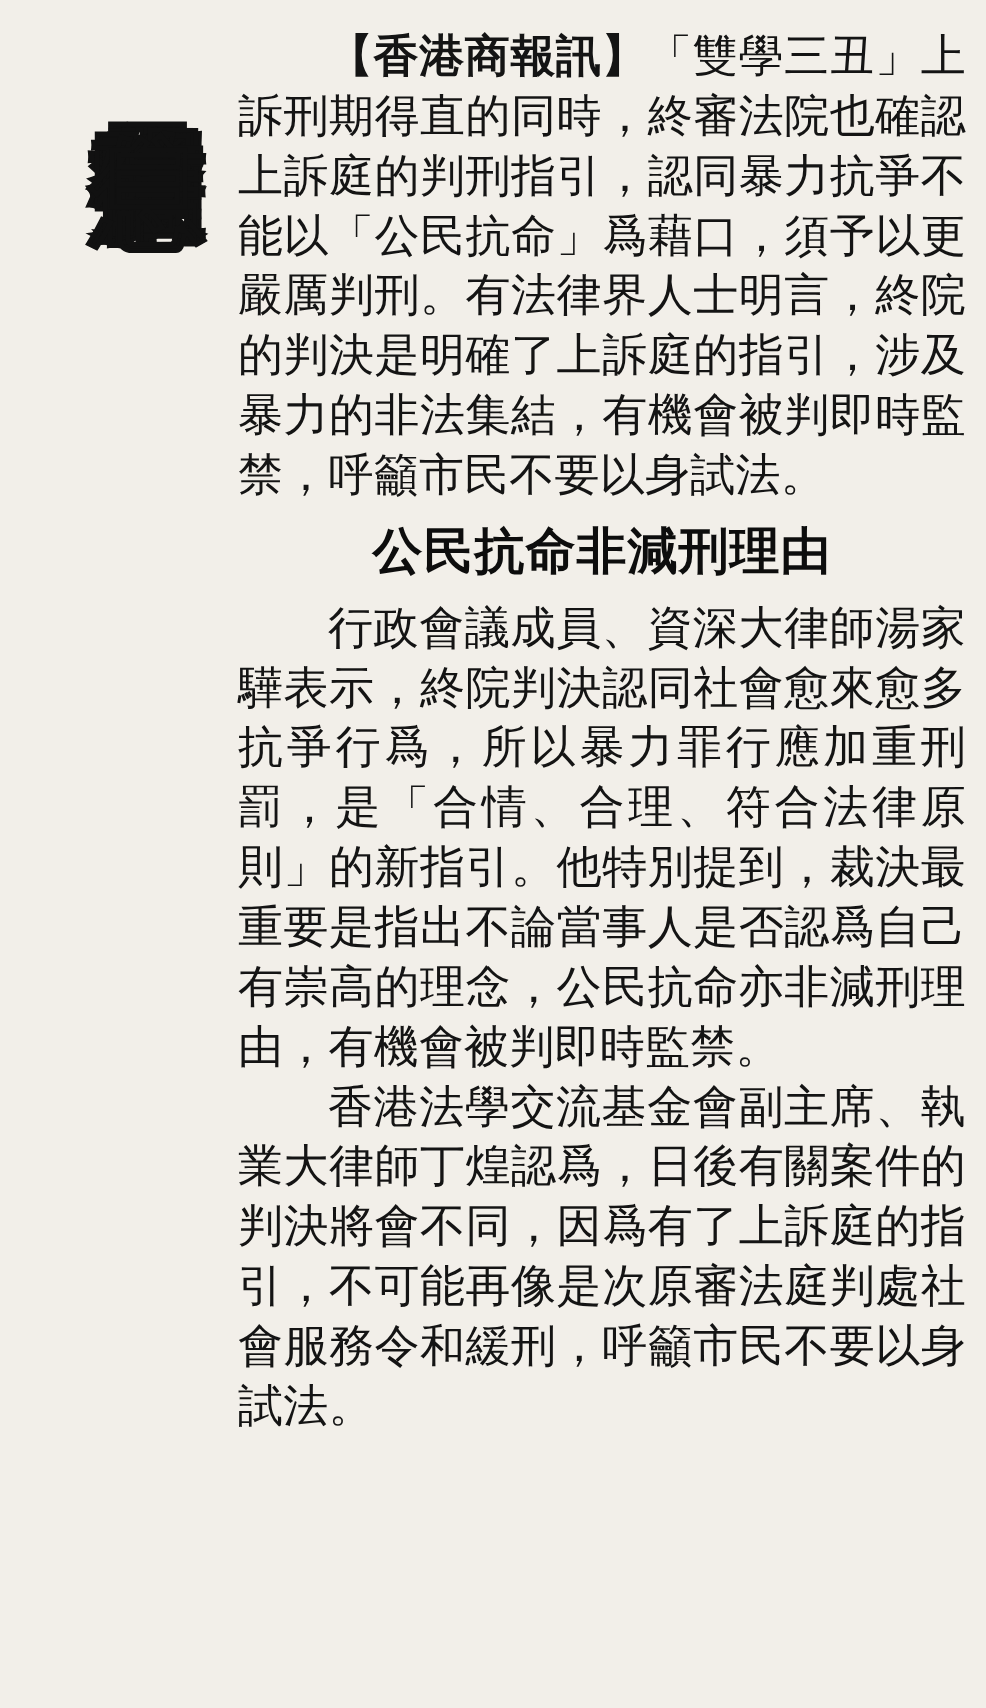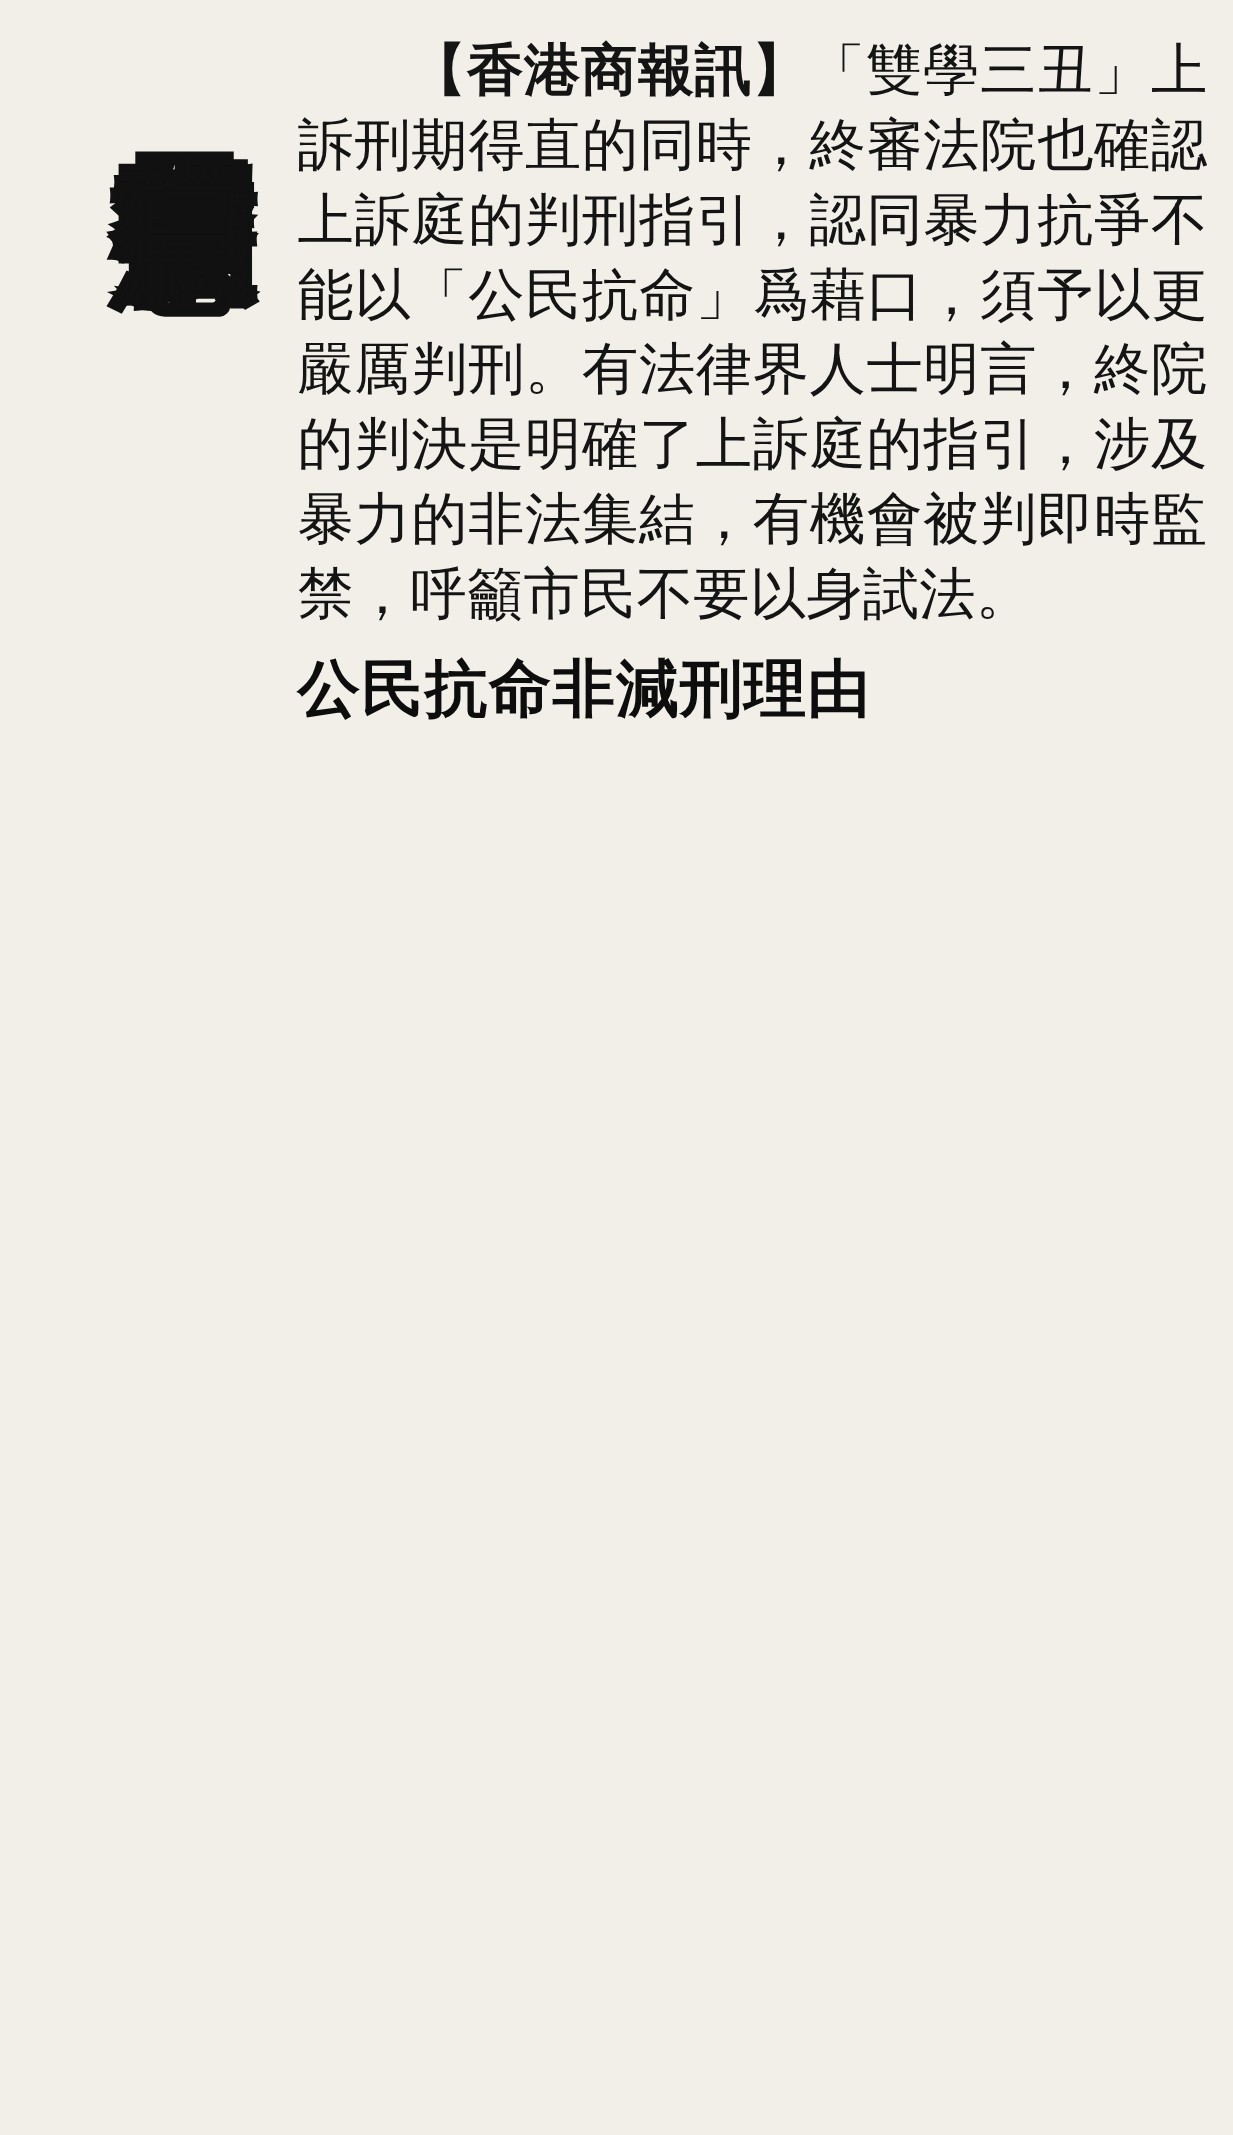--- a/index.html
+++ b/index.html
@@ -63,35 +63,37 @@
   }
   .lead-source {
     font-weight: 700;
   }
   .subhead {
     font-family: "DejaVu Sans", "Liberation Sans", sans-serif;
     font-weight: 700;
     font-size: 50px;
     line-height: 1.3;
     color: #0d0d0d;
-    text-align: left;
+    text-align: center;
     margin: 14px 0 14px 0;
     letter-spacing: 0.02em;
   }
 </style>
 </head>
 <body>
 
 <div class="page">
 
   <div class="headline">各界指判決發明確信息</div>
 
   <div class="body-col">
 
     <p class="para indent"><span class="lead-source">【香港商報訊】</span><span>「雙學三丑」上訴刑期得直的同時，終審法院也確認上訴庭的判刑指引，認同暴力抗爭不能以「公民抗命」爲藉口，須予以更嚴厲判刑。有法律界人士明言，終院的判決是明確了上訴庭的指引，涉及暴力的非法集結，有機會被判即時監禁，呼籲市民不要以身試法。</span></p>
 
 
     <h2 class="subhead">公民抗命非減刑理由</h2>
 
+    <p class="para indent">行政會議成員、資深大律師湯家驊表示，終院判決認同社會愈來愈多抗爭行爲，所以暴力罪行應加重刑罰，是「合情、合理、符合法律原則」的新指引。他特別提到，裁決最重要是指出不論當事人是否認爲自己有崇高的理念，公民抗命亦非減刑理由，有機會被判即時監禁。</p>
 
+    <p class="para indent">香港法學交流基金會副主席、執業大律師丁煌認爲，日後有關案件的判決將會不同，因爲有了上訴庭的指引，不可能再像是次原審法庭判處社會服務令和緩刑，呼籲市民不要以身試法。</p>
 
   </div>
 </div>
 
 </body></html>

